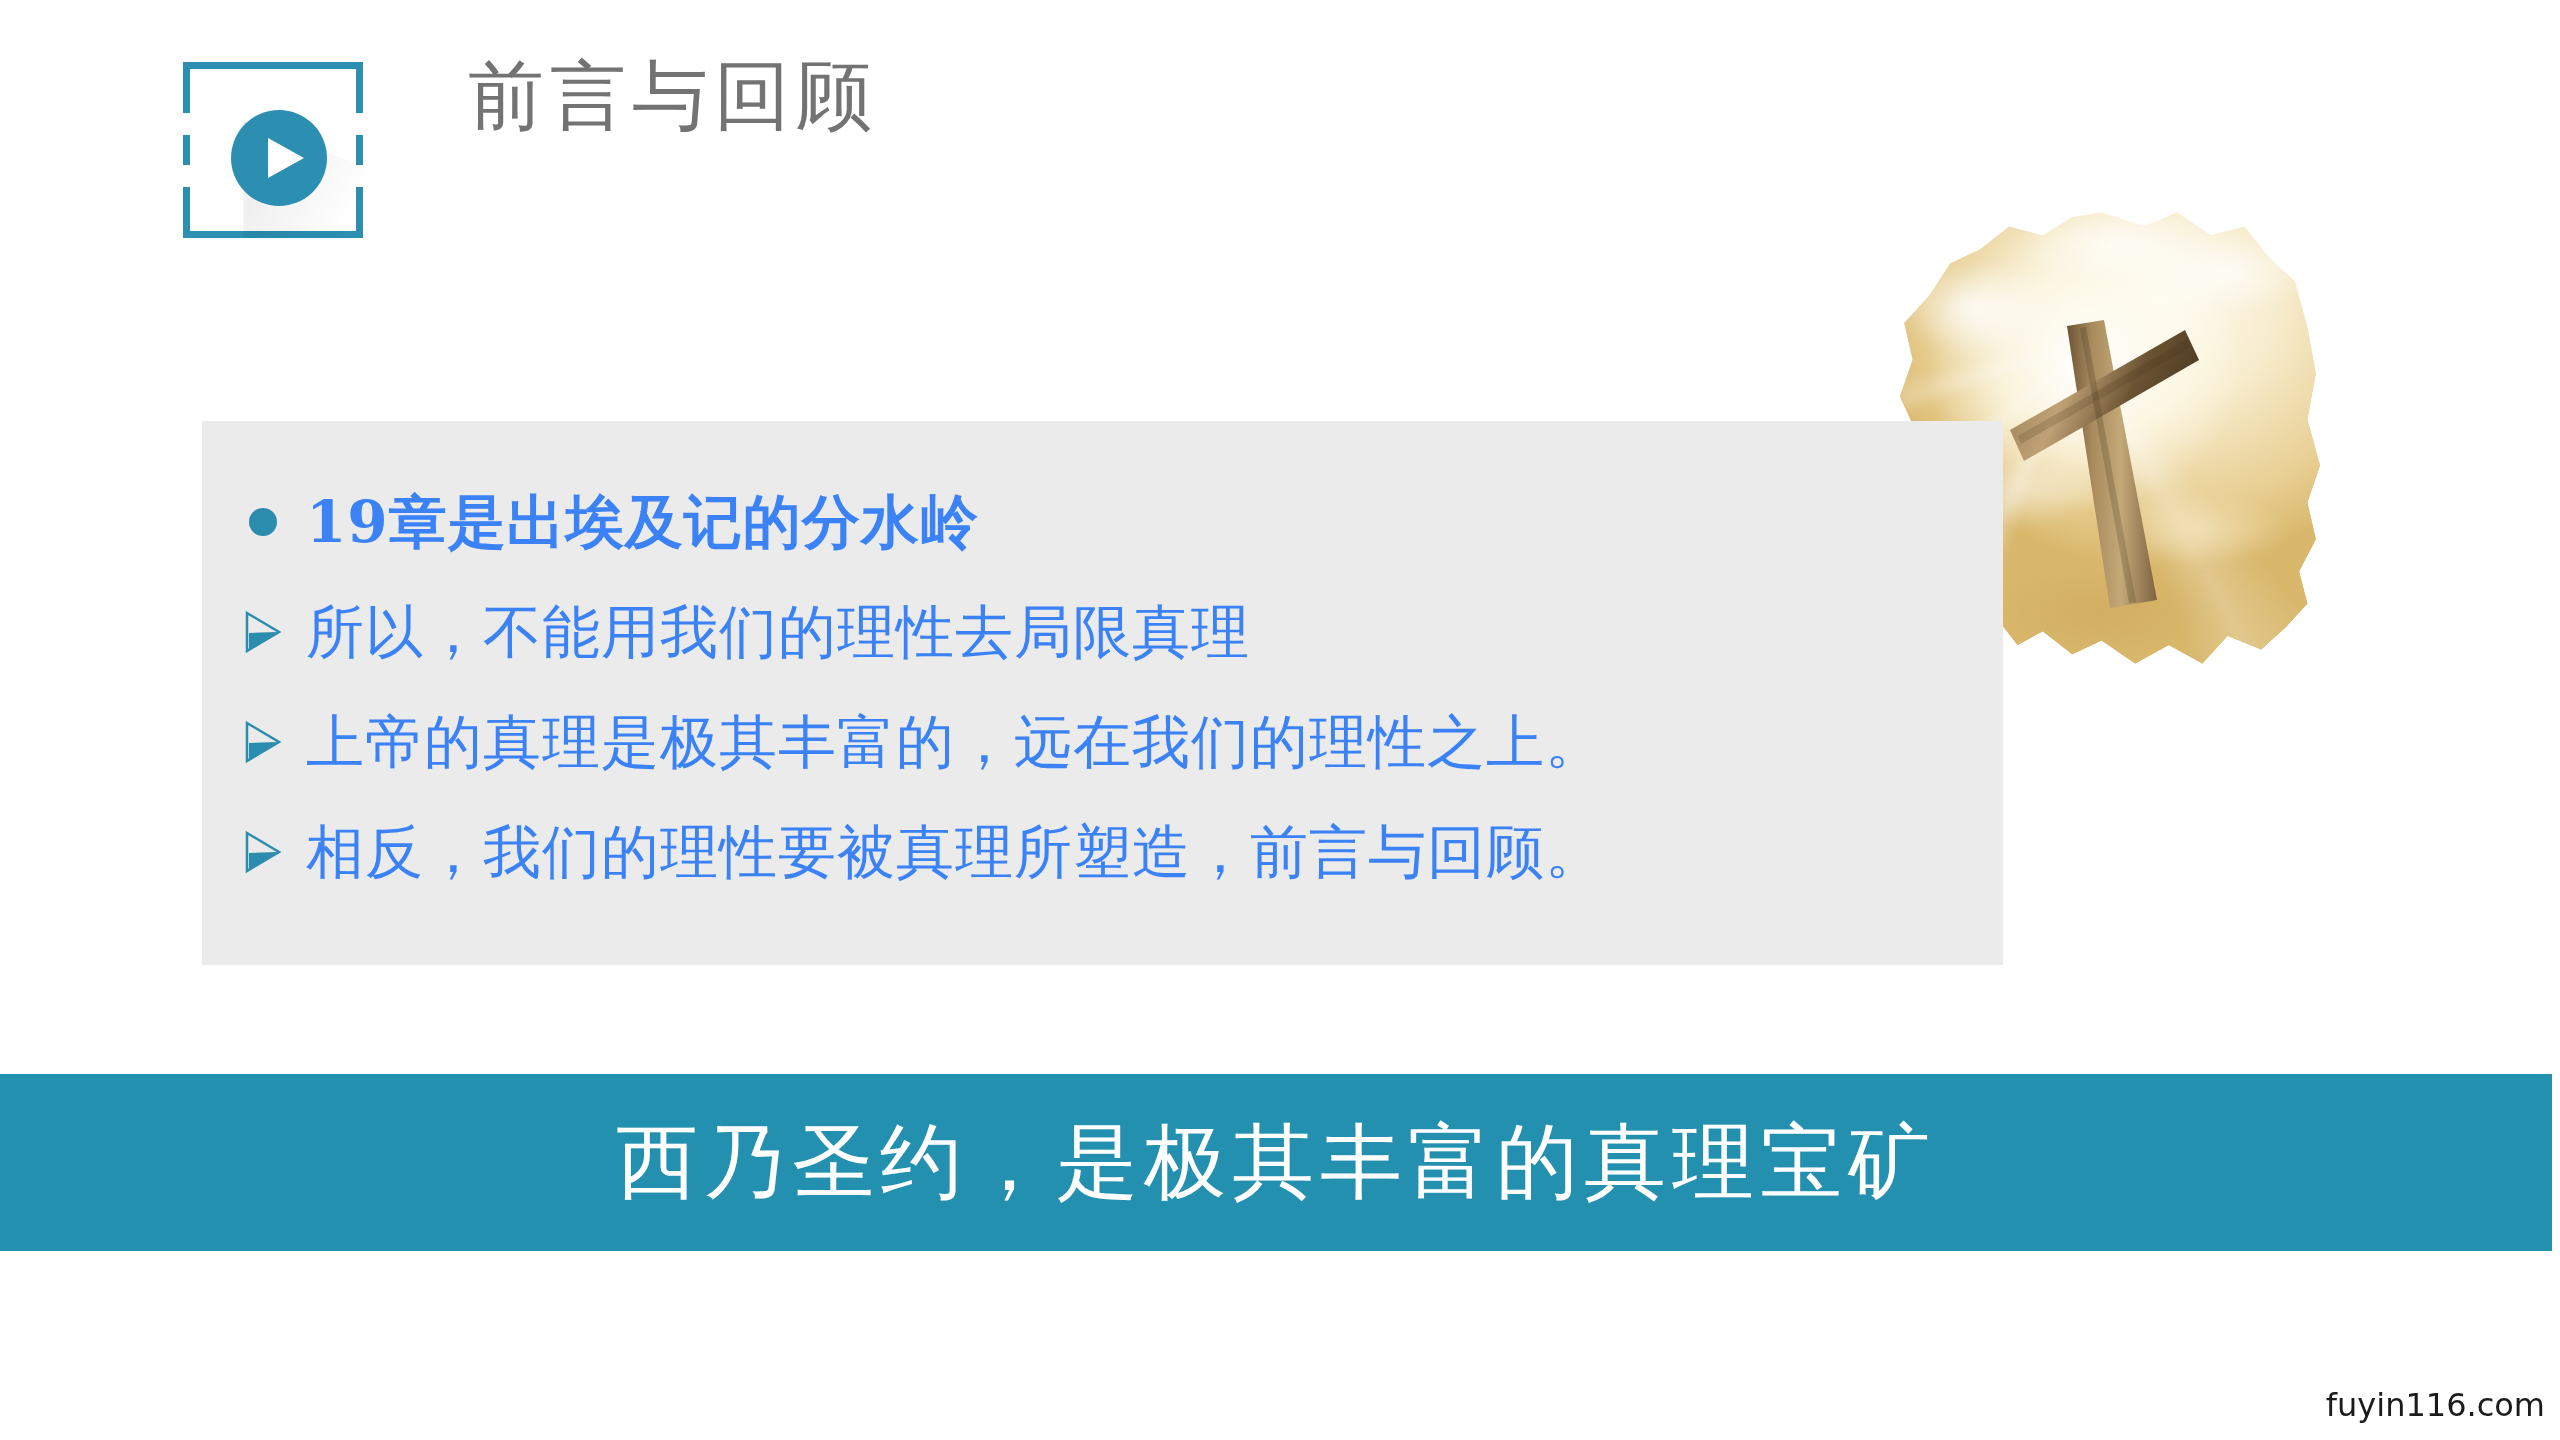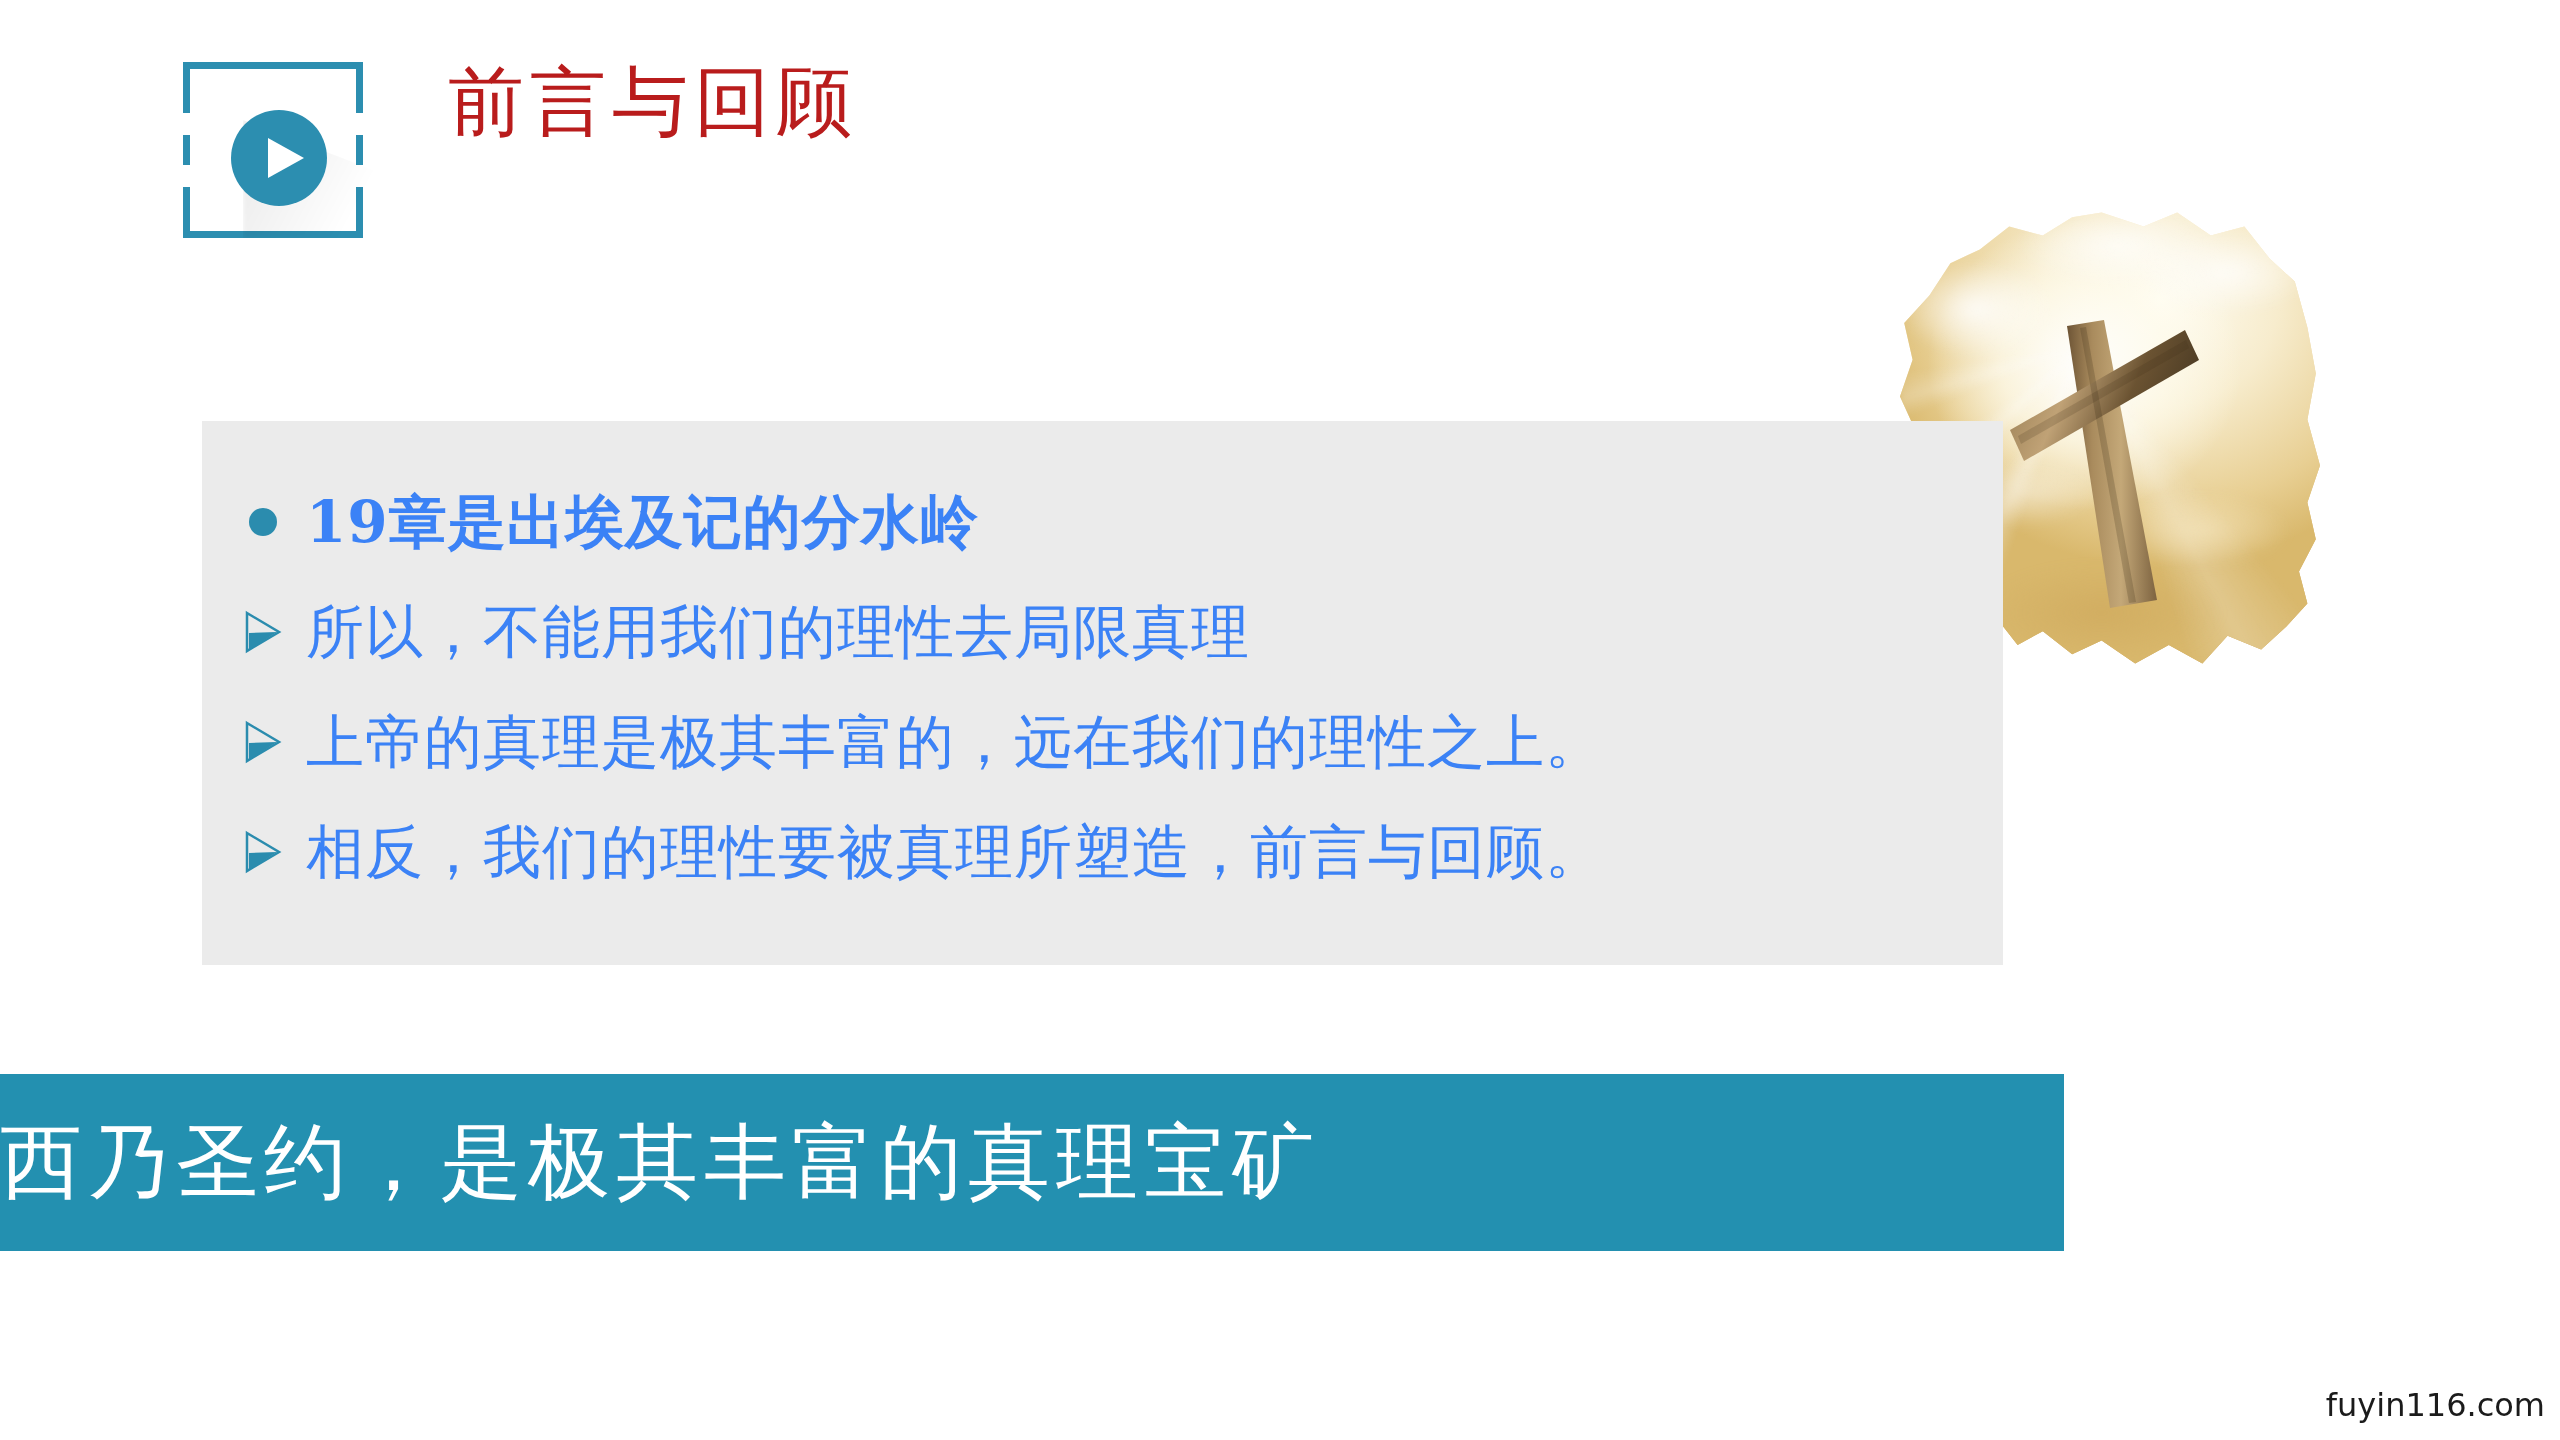--- a/index.html
+++ b/index.html
@@ -78,26 +78,26 @@
     left: 31px;
     top: 25px;
     width: 46px;
     height: 46px;
     display: block;
   }
 
   
   #page-title {
     position: absolute;
-    left: 448px;
+    left: 468px;
     top: 58px;
-    font-family: Liberation Serif, serif;
+    font-family: Liberation Mono, monospace;
     font-size: 76px;
     line-height: 1.18;
-    color: #b91c1c;
+    color: #737373;
     letter-spacing: 6px;
     white-space: nowrap;
   }
 
   
   #cross-image {
     position: absolute;
     left: 1900px;
     top: 208px;
     width: 420px;
@@ -218,26 +218,26 @@
   }
   .bullet-text.strong {
     font-weight: bold;
   }
 
   
   #bottom-banner {
     position: absolute;
     left: 0;
     top: 1074px;
-    width: 2064px;
+    width: 2552px;
     height: 177px;
     background: #2390b0;
     display: flex;
     align-items: center;
-    justify-content: flex-start;
+    justify-content: center;
   }
   #banner-text {
     font-family: "DejaVu Serif", "Liberation Serif", serif;
     font-size: 82px;
     color: #ffffff;
     letter-spacing: 6px;
     white-space: nowrap;
   }
 
   

